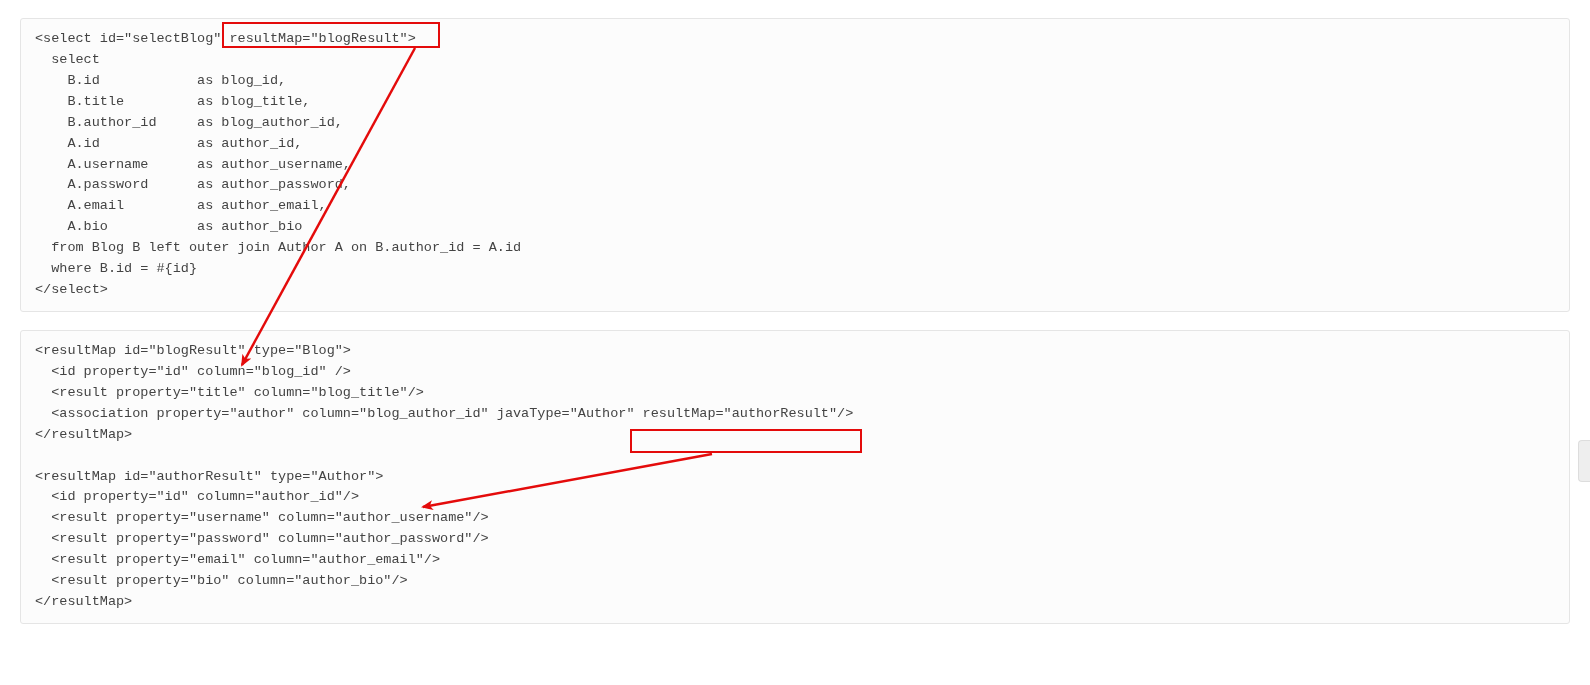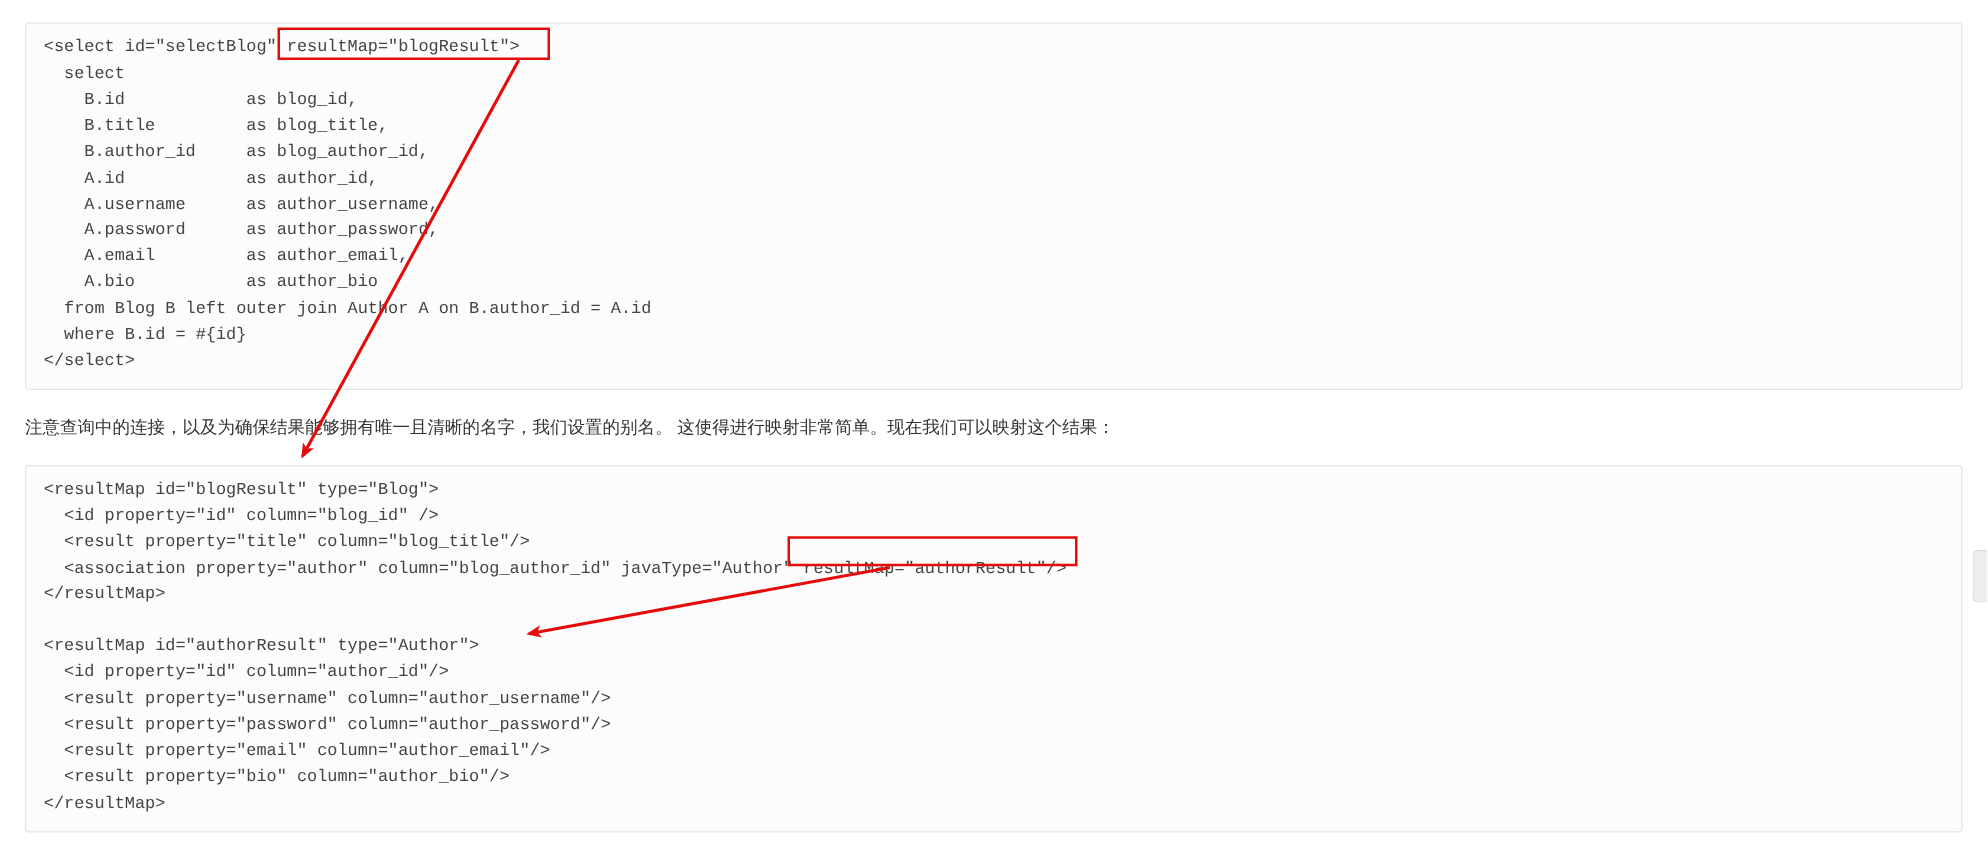--- a/index.html
+++ b/index.html
@@ -70,21 +70,20 @@
     B.author_id     as blog_author_id,
     A.id            as author_id,
     A.username      as author_username,
     A.password      as author_password,
     A.email         as author_email,
     A.bio           as author_bio
   from Blog B left outer join Author A on B.author_id = A.id
   where B.id = #{id}
 &lt;/select&gt;</div>
 
-  <p class="paragraph">注意查询中的连接，以及为确保结果能够拥有唯一且清晰的名字，我们设置的别名。 这使得进行映射非常简单。现在我们可以映射这个结果：</p>
 
   <div class="code-block">&lt;resultMap id="blogResult" type="Blog"&gt;
   &lt;id property="id" column="blog_id" /&gt;
   &lt;result property="title" column="blog_title"/&gt;
   &lt;association property="author" column="blog_author_id" javaType="Author" resultMap="authorResult"/&gt;
 &lt;/resultMap&gt;
 
 &lt;resultMap id="authorResult" type="Author"&gt;
   &lt;id property="id" column="author_id"/&gt;
   &lt;result property="username" column="author_username"/&gt;

